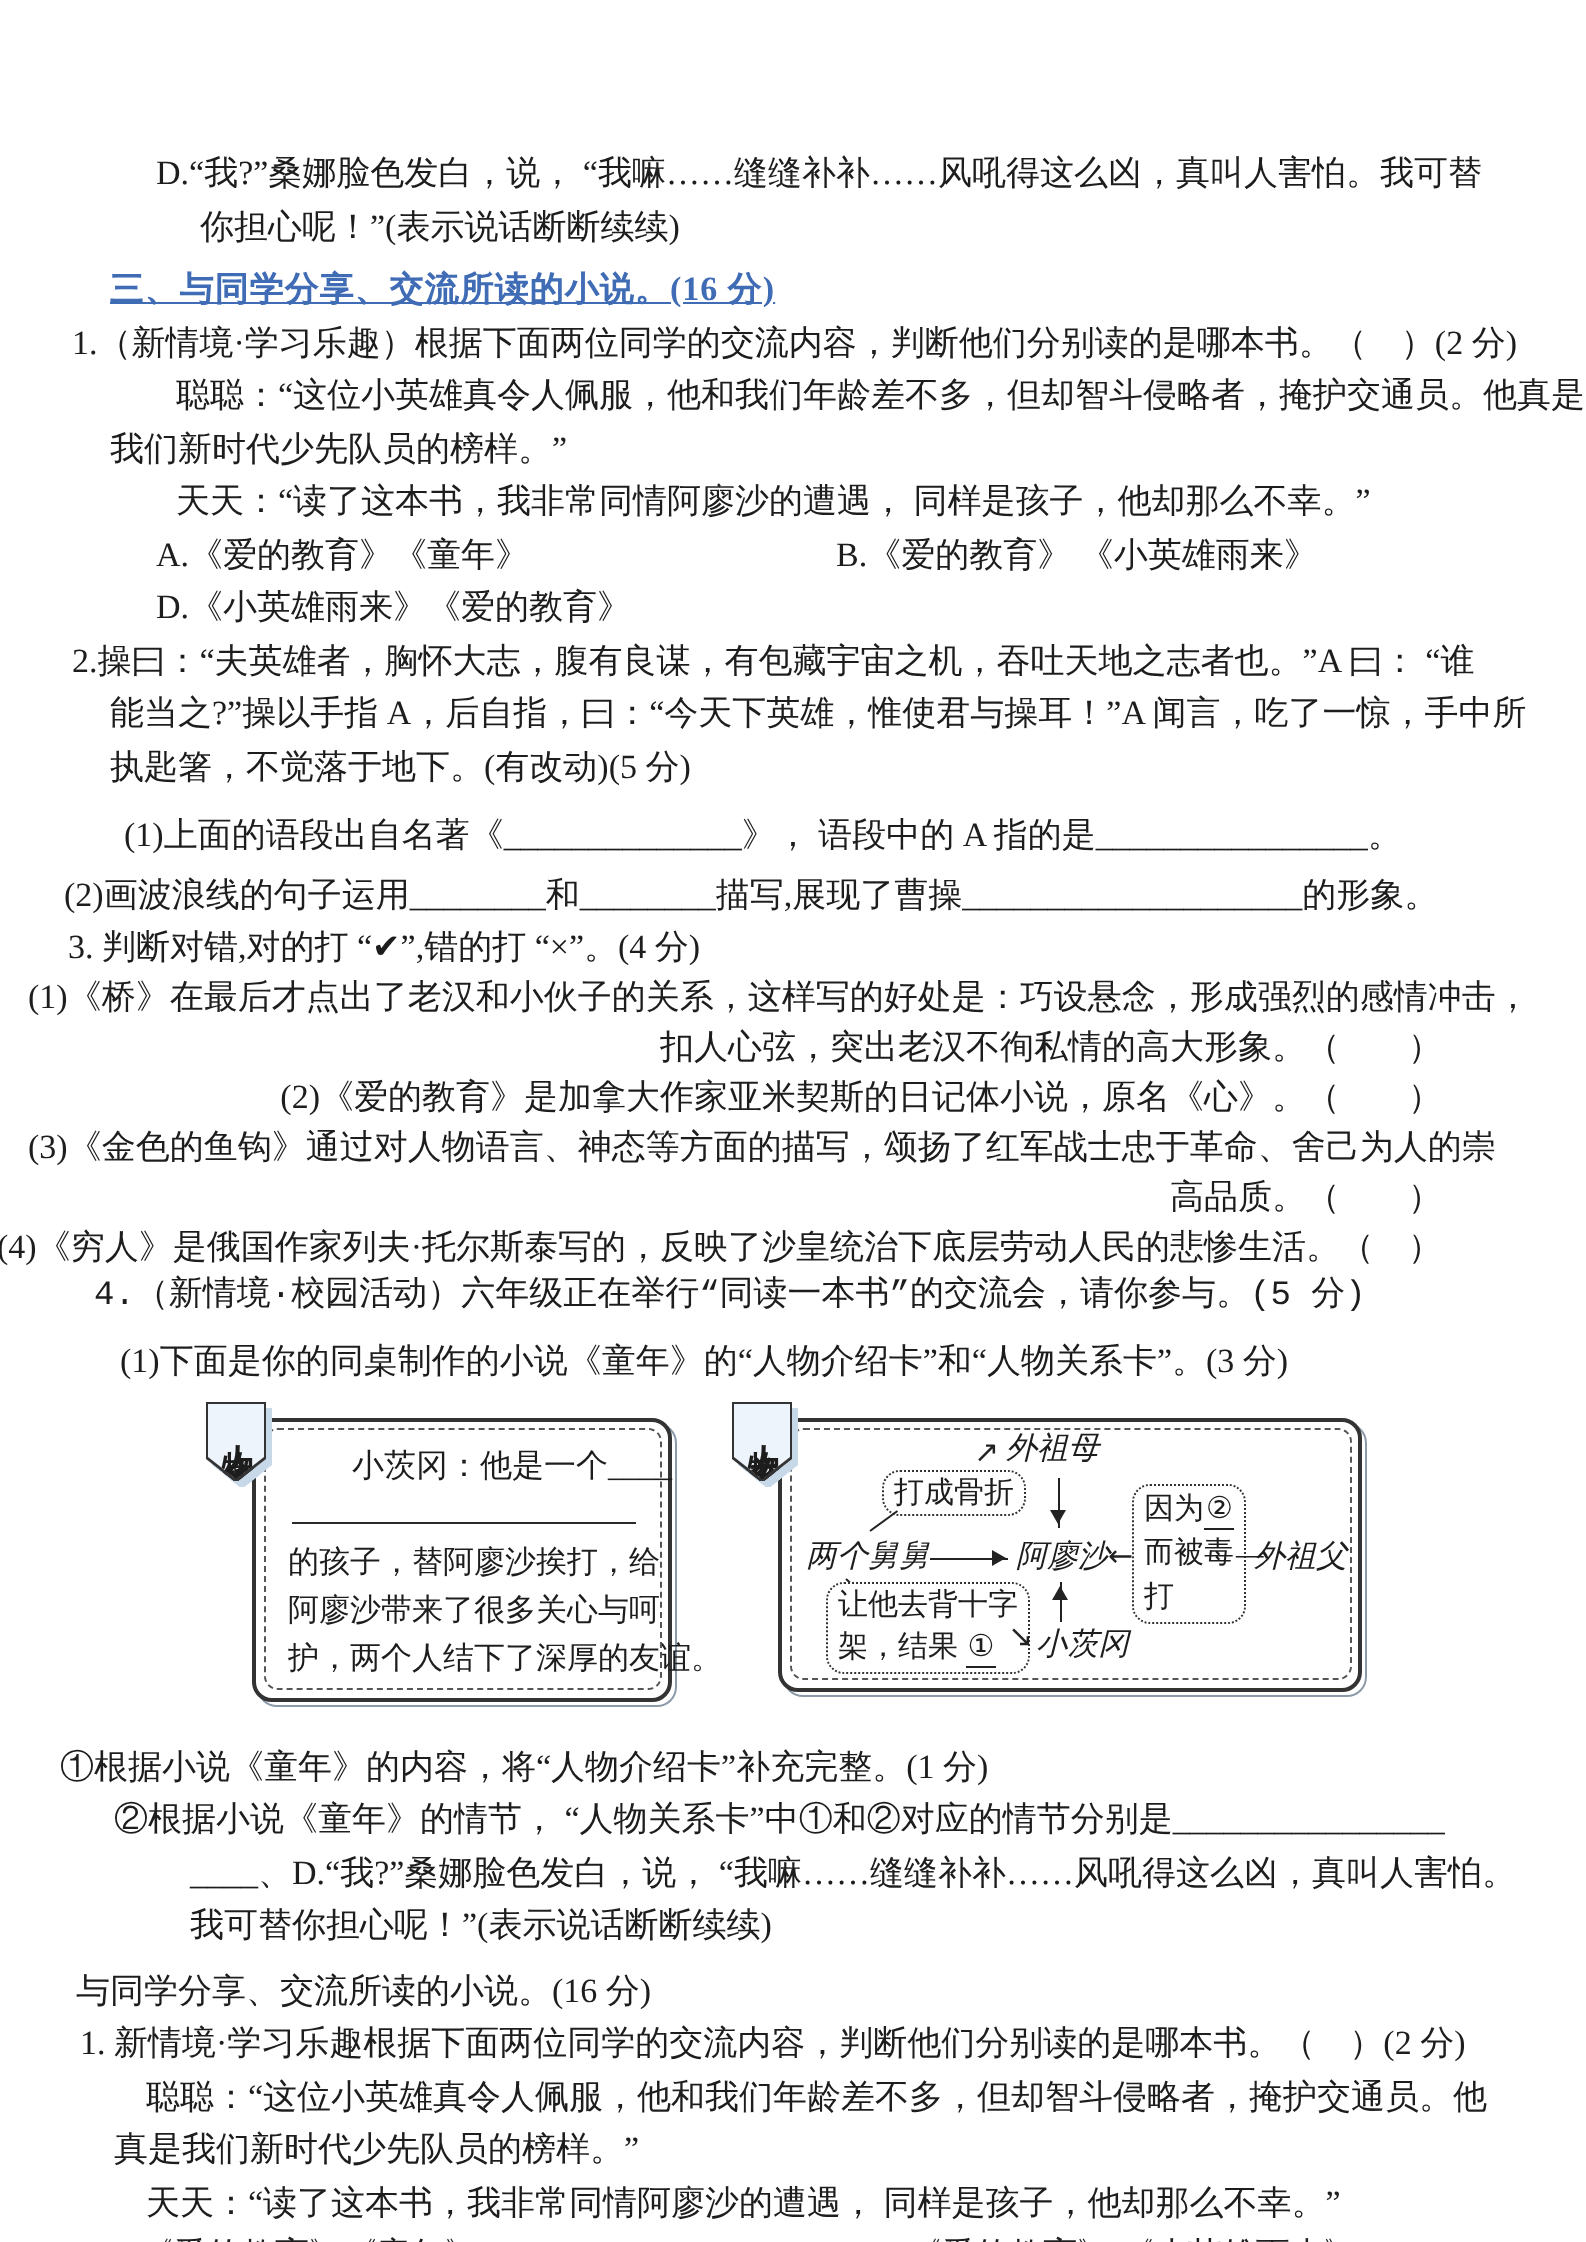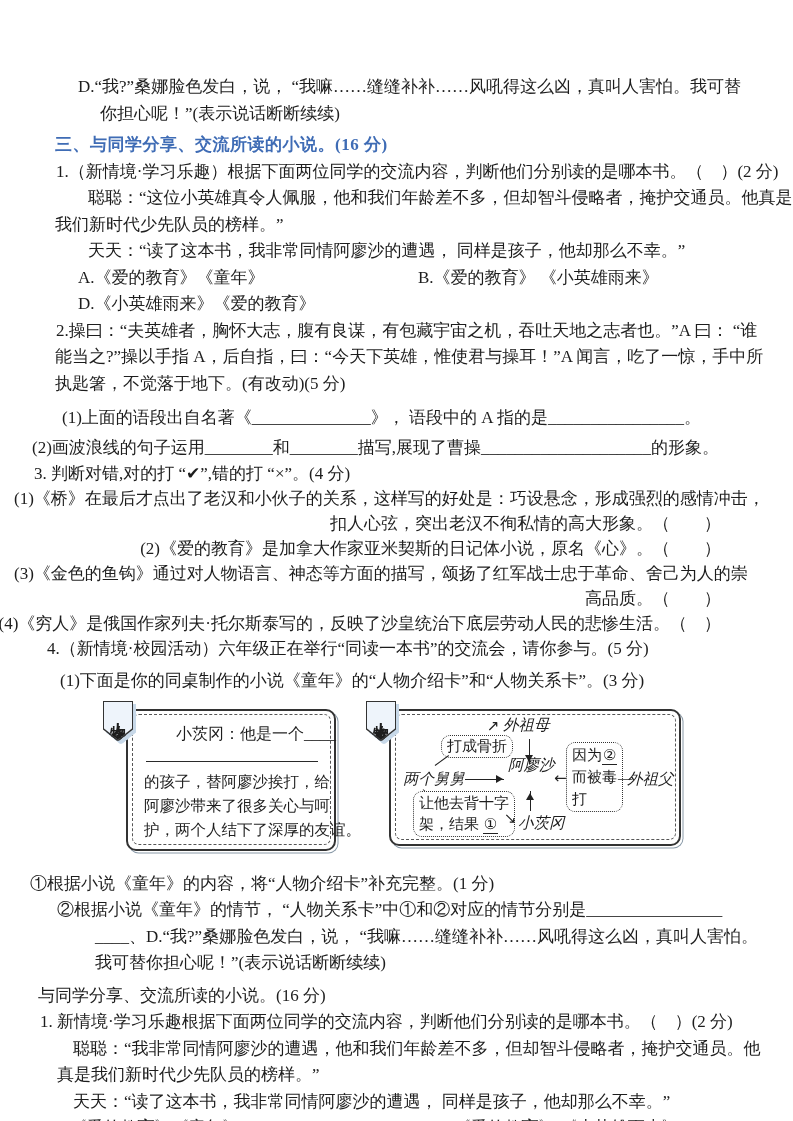--- a/index.html
+++ b/index.html
@@ -6,37 +6,37 @@
   body {
     width:793px; height:1121px; background:#ffffff;
     font-family:"Liberation Serif","DejaVu Serif",serif;
     color:#1d1d1d; position:relative; overflow:hidden;
   }
   .page { position:absolute; inset:0; padding:62px 28px 0 0; box-sizing:border-box; }
   p { margin:0; font-size:17px; line-height:26.5px; white-space:nowrap; }
 
   .ind-d1 { padding-left:78px;margin-top:12px; }
   .ind-d2 { padding-left:100px; }
-  .heading { padding-left:55px; color:#3f6cb5; font-weight:bold; margin-top:5px; letter-spacing:.5px; }
-  .ind-q   { padding-left:56px; }
+  .heading { padding-left:55px; color:#3f6cb5; font-weight:bold; margin-top:5px; letter-spacing:.5px;text-decoration:underline; }
+  .ind-q   { padding-left:36px; }
   .ind-sp  { padding-left:88px; }
   .ind-m   { padding-left:55px; }
 
   .optrow  { display:flex; padding-left:78px; }
   .optrow .col1 { width:340px; }
   .optrow2 { display:flex; padding-left:53px; }
   .optrow2 .col1 { width:385px; }
 
   .ind-s1  { padding-left:62px; }
   .ind-s2  { padding-left:32px; }
   .q3 p { line-height:25px; }
   .ind-q3  { padding-left:34px; }
   .ind-q3i { padding-left:14px; }
   .parenrow { display:flex; justify-content:flex-end; padding-right:44px; }
-  .ind-q4  { padding-left:47px; }
+  .ind-q4  { padding-left:47px;font-family:Liberation Mono, monospace; }
   .ind-q41 { padding-left:60px; }
 
   .ind-c1  { padding-left:30px; }
   .ind-c2  { padding-left:57px; }
   .ind-c3  { padding-left:95px; }
   .ind-rt  { padding-left:38px; margin-top:6px; }
   .ind-rq  { padding-left:40px; }
   .ind-rs  { padding-left:73px; }
   .ind-rm  { padding-left:57px; }
 
@@ -167,21 +167,21 @@
         <span><span>因为</span><span class="u">②</span></span><br>
         <span>而被毒</span><br>
         <span>打</span>
       </span>
 
       <span class="dg" style="left:236px; top:58px;">外祖父</span>
       <span class="dg" style="left:227px; top:57px;">—</span>
 
       <span class="dg" style="left:12px; top:58px;">两个舅舅</span>
       <span class="harrow" style="left:74px; top:68px; width:39px;"></span>
-      <span class="dg" style="left:117px; top:44px;">阿廖沙</span>
+      <span class="dg" style="left:117px; top:58px;">阿廖沙</span>
       <span class="glyph" style="left:163px; top:58px; font-size:15px;">←</span>
 
       <span class="diag" style="left:44px; top:54px; width:17px; transform:rotate(-36deg);"></span>
       <span class="diag" style="left:32px; top:78px; width:13px; transform:rotate(42deg);"></span>
 
       <span class="dbox" style="left:22px; top:80px; line-height:21px;">
         <span>让他去背十字</span><br>
         <span><span>架，结果 </span><span class="u">①</span></span>
       </span>
 
@@ -194,21 +194,21 @@
     </div>
   </div>
 
   <p class="ind-c1">①根据小说《童年》的内容，将“人物介绍卡”补充完整。(1 分)</p>
   <p class="ind-c2">②根据小说《童年》的情节， “人物关系卡”中①和②对应的情节分别是________________</p>
   <p class="ind-c3">____、D.“我?”桑娜脸色发白，说， “我嘛……缝缝补补……风吼得这么凶，真叫人害怕。</p>
   <p class="ind-c3">我可替你担心呢！”(表示说话断断续续)</p>
 
   <p class="ind-rt">与同学分享、交流所读的小说。(16 分)</p>
   <p class="ind-rq">1. 新情境·学习乐趣根据下面两位同学的交流内容，判断他们分别读的是哪本书。（　）(2 分)</p>
-  <p class="ind-rs">聪聪：“我非常同情阿廖沙的遭遇，他和我们年龄差不多，但却智斗侵略者，掩护交通员。他</p>
+  <p class="ind-rs">聪聪：“这位小英雄真令人佩服，他和我们年龄差不多，但却智斗侵略者，掩护交通员。他</p>
   <p class="ind-rm">真是我们新时代少先队员的榜样。”</p>
   <p class="ind-rs">天天：“读了这本书，我非常同情阿廖沙的遭遇， 同样是孩子，他却那么不幸。”</p>
   <p class="optrow2">
     <span class="col1">A.《爱的教育》《童年》</span>
     <span>B.《爱的教育》 《小英雄雨来》</span>
   </p>
 
 </div>
 
 </body></html>

